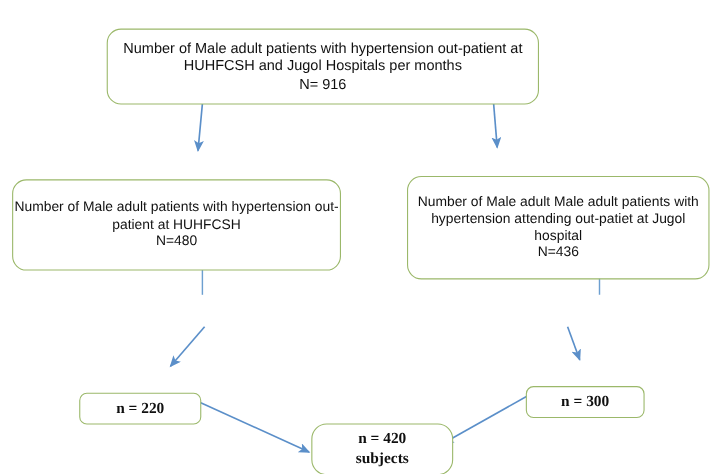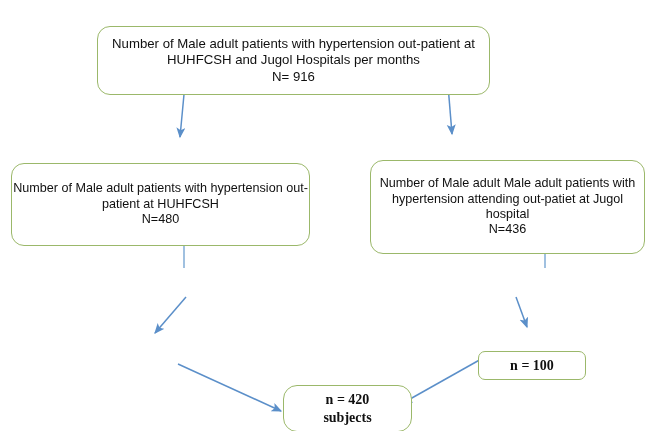--- a/index.html
+++ b/index.html
@@ -113,23 +113,26 @@
     <span class="txt">Number of Male adult patients with hypertension out-patient at HUHFCSH
 N=480</span>
   </div>
 
   <div class="node rounded" id="node-right">
     <span class="txt">Number of Male adult Male adult patients with hypertension attending out-patiet at Jugol hospital
 N=436</span>
   </div>
 
 
+  <div class="node" id="node-n220">
+    <span class="txt">n = 220</span>
+  </div>
 
   <div class="node" id="node-n200">
-    <span class="txt">n = 100</span>
+    <span class="txt">n = 300</span>
   </div>
 
   <div class="node" id="node-final">
     <span class="txt">n = 420
 subjects</span>
   </div>
 
 </div>
 
 </body></html>

